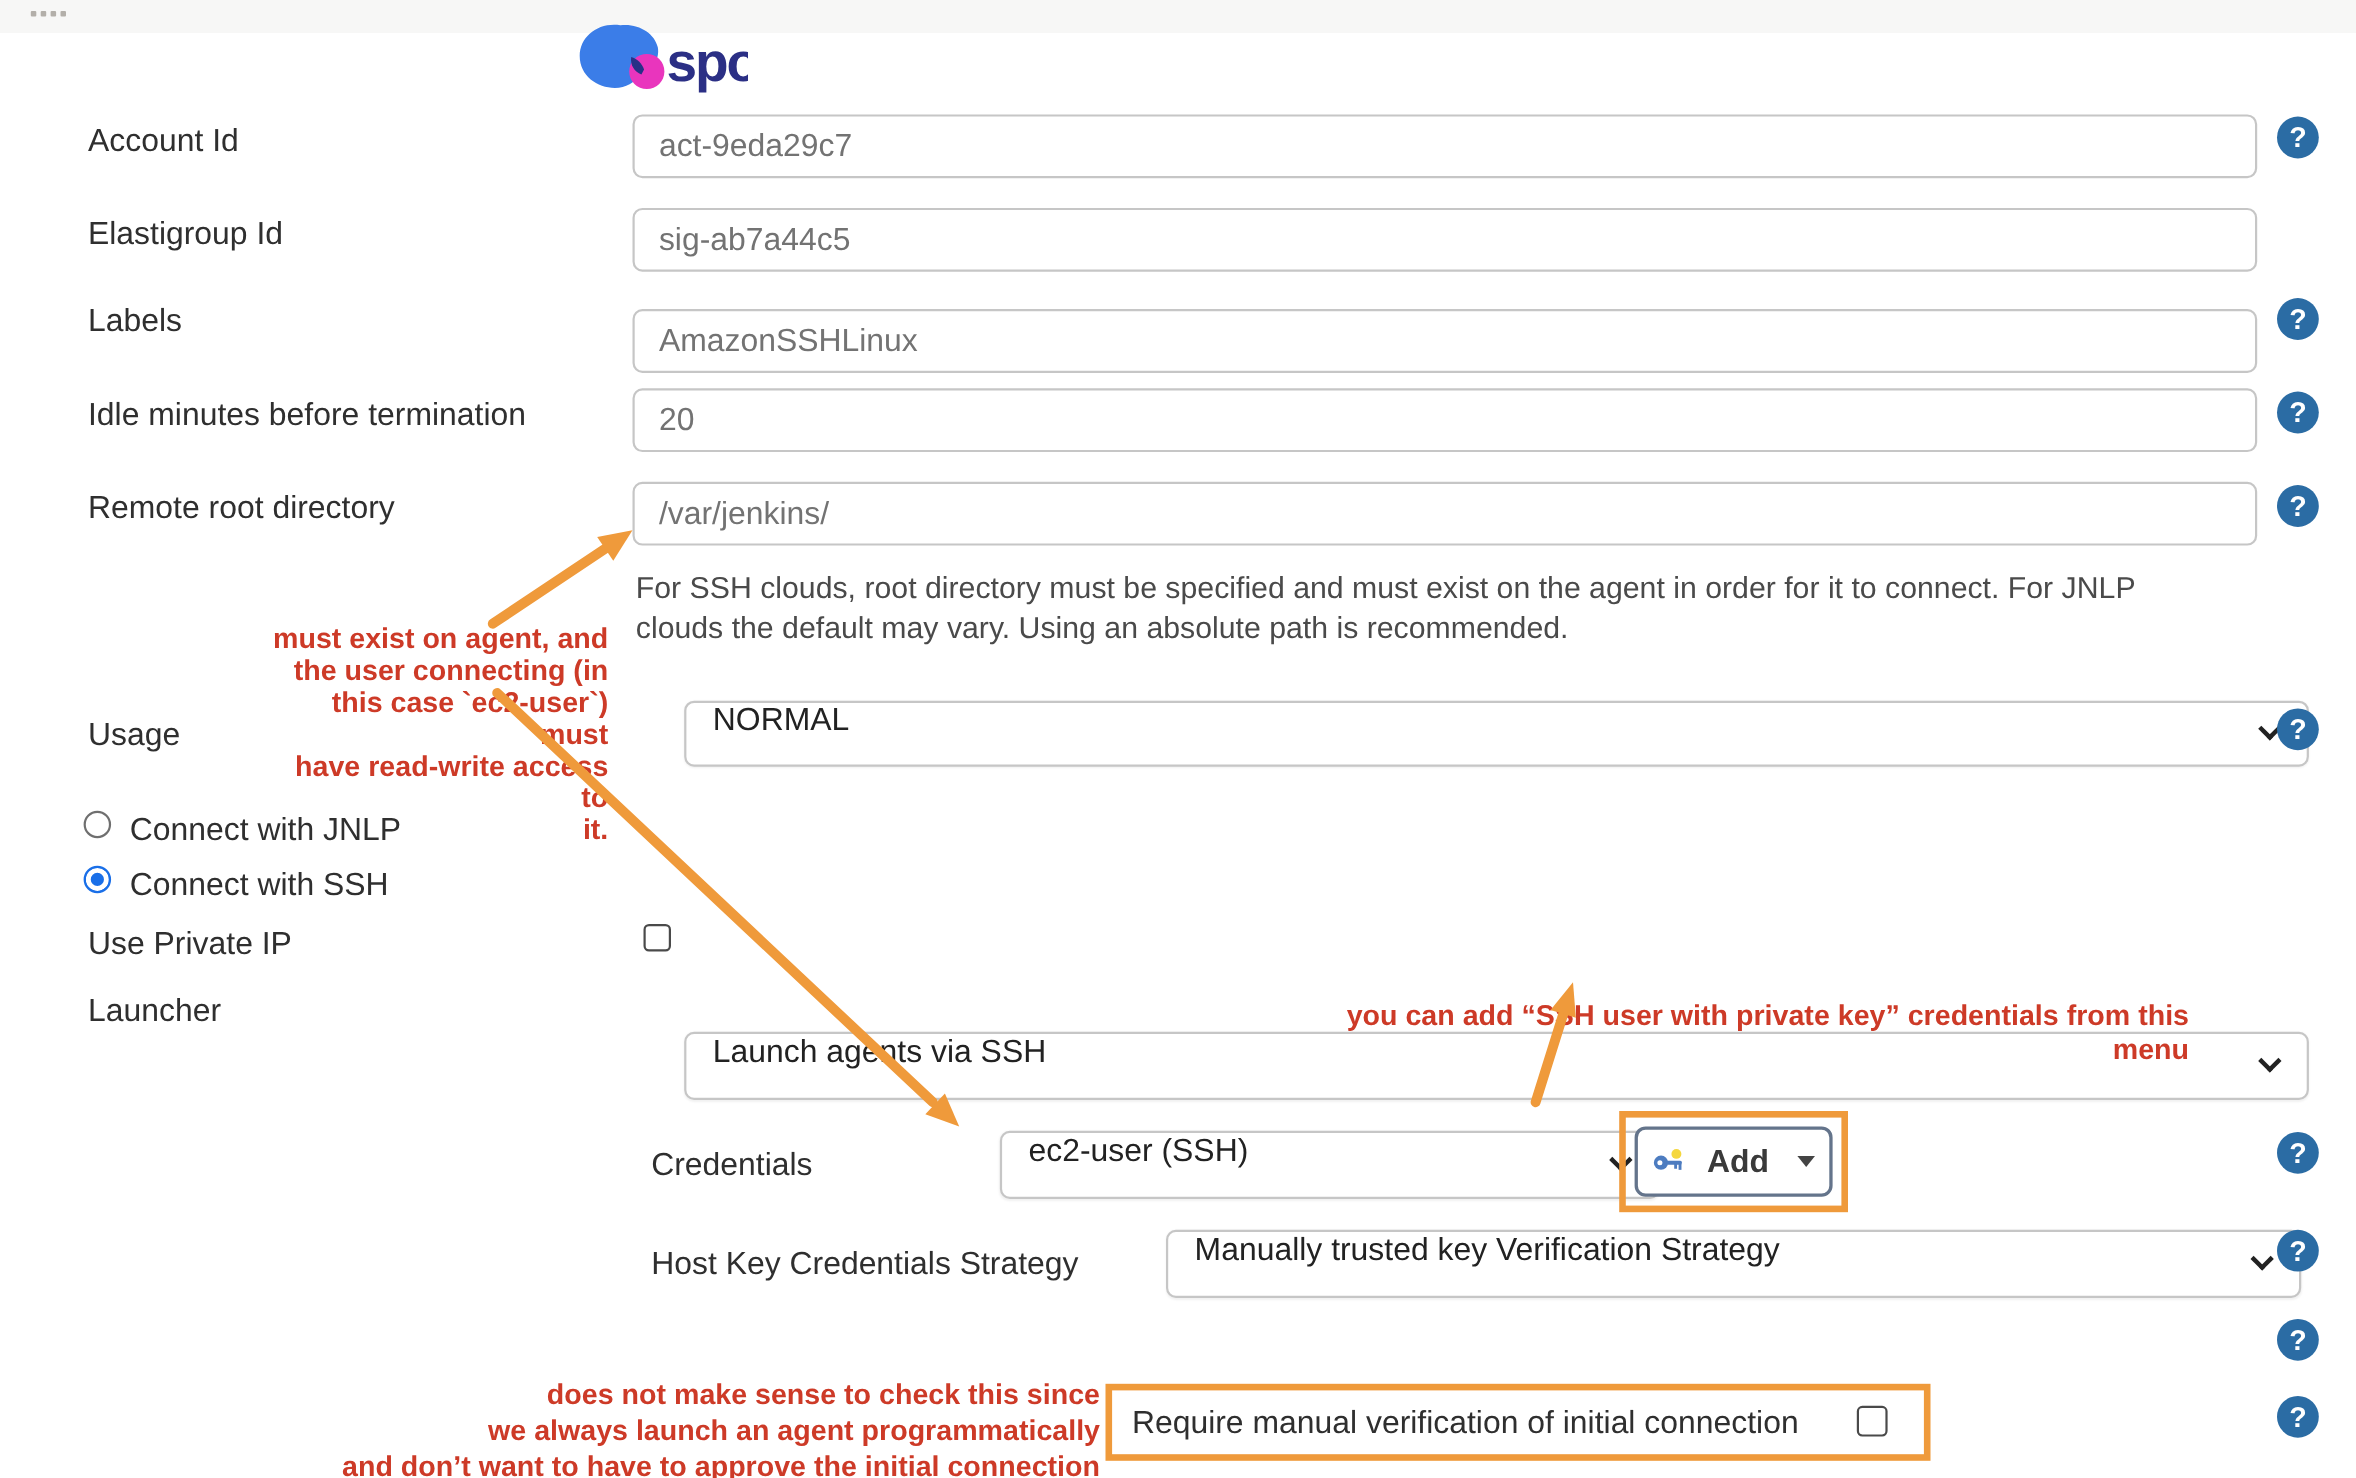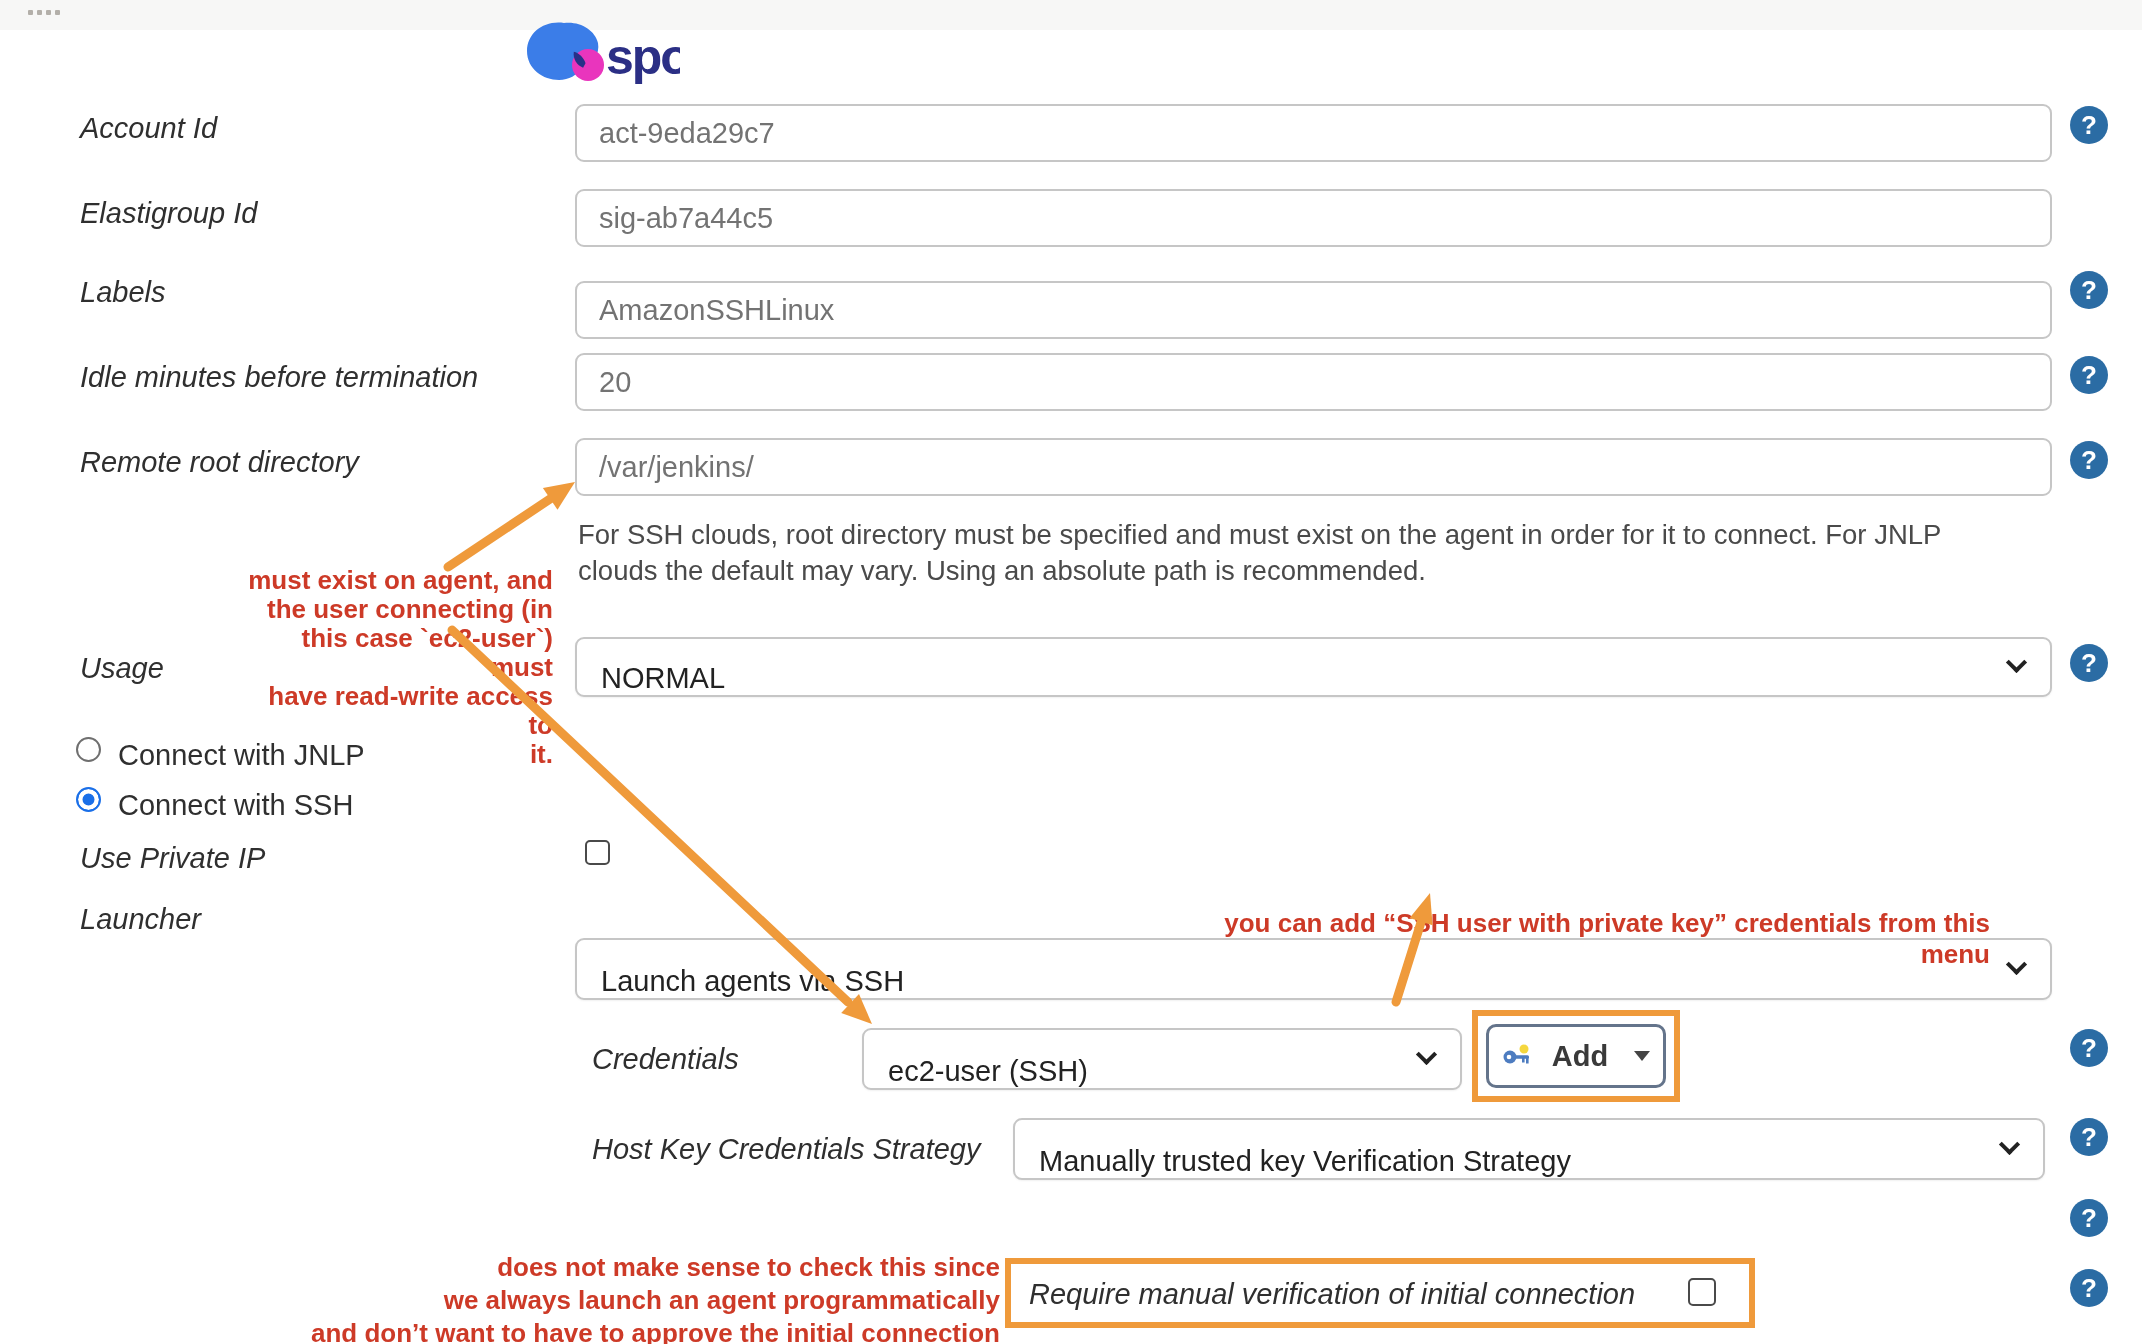--- a/index.html
+++ b/index.html
@@ -7,27 +7,27 @@
     --logo-navy:#2b2f85; --logo-blue:#3b7de8; --logo-pink:#e935bd;
     --border:#c6c6c6; --text:#2f2f2f;
   }
   *{margin:0;padding:0;box-sizing:border-box;}
   html,body{width:2142px;height:1344px;background:#fff;
     font-family:"Liberation Sans","DejaVu Sans",sans-serif;color:var(--text);}
   .stage{position:absolute;left:0;top:0;width:2142px;height:1344px;overflow:hidden;background:#fff;}
   .topbar{position:absolute;left:0;top:0;width:2142px;height:30px;background:#f7f7f6;}
   .dots{position:absolute;left:28px;top:10px;display:flex;gap:4px;}
   .dots i{width:5px;height:5px;background:#b3afa9;border-radius:1px;display:block;}
-  .lbl{position:absolute;font-size:29px;color:var(--text);white-space:nowrap;font-style:italic;}
+  .lbl{position:absolute;font-size:29px;color:var(--text);white-space:nowrap;}
   .inp{position:absolute;left:575px;width:1477px;height:58px;border:2px solid var(--border);
     border-radius:9px;background:#fff;font-size:29px;color:#737373;padding:0 22px;
     font-family:"Liberation Sans","DejaVu Sans",sans-serif;}
   .sel{position:absolute;background:#fff;border:2px solid var(--border);border-radius:9px;
-    box-shadow:0 1px 2px rgba(0,0,0,.06);display:flex;align-items:flex-end;
-    font-size:29px;color:#222;padding:0 60px 0 24px;white-space:nowrap;}
+    box-shadow:0 1px 2px rgba(0,0,0,.06);display:flex;align-items:flex-start;
+    font-size:29px;color:#222;padding:0 60px 0 24px;white-space:nowrap;margin-left:47px;}
   .chev{position:absolute;right:26px;top:50%;width:15px;height:15px;margin-top:-12px;
     border-right:4px solid #222;border-bottom:4px solid #222;transform:rotate(45deg);}
   .help{position:absolute;left:2070px;width:38px;height:38px;border-radius:50%;
     background:var(--help);color:#fff;font-size:26px;font-weight:bold;
     display:flex;align-items:center;justify-content:center;cursor:pointer;}
   .helptext{position:absolute;left:578px;top:517px;width:1430px;font-size:27.5px;
     line-height:36px;color:#4a4a4a;}
   .radio{position:absolute;width:25px;height:25px;border-radius:50%;background:#fff;border:2.5px solid #6f6f6f;}
   .radio.on{border:2.5px solid var(--radio);background:var(--radio);box-shadow:inset 0 0 0 4.5px #fff;}
   .rlbl{position:absolute;font-size:29px;}

